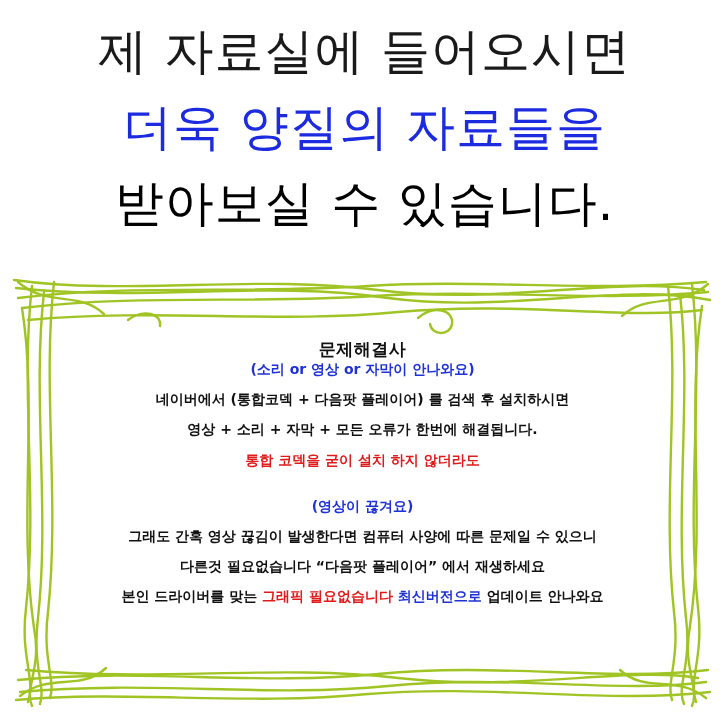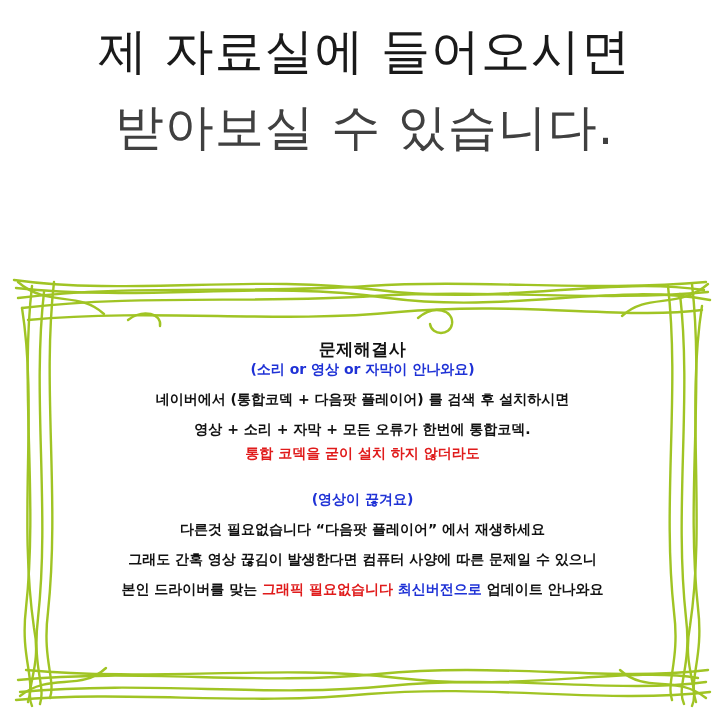--- a/index.html
+++ b/index.html
@@ -33,21 +33,21 @@
     font-family: "DejaVu Sans", sans-serif;
     font-size: 49px;
     line-height: 76px;
     font-weight: 400;
     letter-spacing: 1px;
     white-space: nowrap;
     padding-left: 6px;
   }
   .headline-line.l1 { color: #1a1a1a; }
   .headline-line.l2 { color: #1c2ae0; }
-  .headline-line.l3 { color: #404040; }
+  .headline-line.l3 { color: #000000; }
 
   
   .frame {
     position: absolute;
     left: 8px;
     top: 268px;
     width: 707px;
     height: 444px;
   }
   .frame svg {
@@ -79,21 +79,21 @@
     color: #1f32d6;
   }
   .c-row {
     margin-top: 12px;
     font-size: 14px;
     color: #111111;
     font-weight: bold;
   }
   .c-row.red {
     color: #e01b1b;
-    margin-top: 6px;
+    margin-top: 13px;
   }
   .c-row.red.tight {
     margin-top: 4px;
   }
   .gap {
     height: 28px;
   }
   .c-sub2 {
     font-size: 14px;
     font-weight: bold;
@@ -103,20 +103,21 @@
   .mixed .blue-part { color: #1f32d6; }
   .mixed .black-part { color: #111111; }
 </style>
 </head>
 <body>
 
 <div class="page">
 
   <div class="headline">
     <div class="headline-line l1">제 자료실에 들어오시면</div>
+    <div class="headline-line l2">더욱 양질의 자료들을</div>
     <div class="headline-line l3">받아보실 수 있습니다.</div>
   </div>
 
   <div class="frame">
     <svg viewBox="0 0 707 444" xmlns="http://www.w3.org/2000/svg" aria-hidden="true">
       <g fill="none" stroke="#9bc119" stroke-width="2.4" stroke-linecap="round" stroke-linejoin="round" opacity="0.95">
 
         <path d="M10 30 C 120 16, 240 26, 360 18 C 470 11, 590 24, 698 14"></path>
         <path d="M14 40 C 130 26, 250 36, 366 28 C 480 21, 596 34, 700 24"></path>
         <path d="M8 20 C 140 34, 260 12, 380 30 C 500 46, 610 14, 702 32"></path>
@@ -148,28 +149,28 @@
       </g>
     </svg>
   </div>
 
   <div class="content">
     <div class="c-title">문제해결사</div>
 
     <div class="c-sub">(소리 or 영상 or 자막이 안나와요)</div>
 
     <div class="c-row">네이버에서 (통합코덱 + 다음팟 플레이어) 를 검색 후 설치하시면</div>
-    <div class="c-row">영상 + 소리 + 자막 + 모든 오류가 한번에 통합코덱.</div>
+    <div class="c-row">영상 + 소리 + 자막 + 모든 오류가 한번에 해결됩니다.</div>
 
     <div class="c-row red">통합 코덱을 굳이 설치 하지 않더라도</div>
 
     <div class="gap"></div>
 
     <div class="c-sub2">(영상이 끊겨요)</div>
 
+    <div class="c-row">그래도 간혹 영상 끊김이 발생한다면 컴퓨터 사양에 따른 문제일 수 있으니</div>
     <div class="c-row">다른것 필요없습니다  “다음팟 플레이어”  에서 재생하세요</div>
-    <div class="c-row">그래도 간혹 영상 끊김이 발생한다면 컴퓨터 사양에 따른 문제일 수 있으니</div>
     <div class="c-row mixed">
       <span class="black-part">본인 드라이버를 맞는 </span><span class="red-part">그래픽 필요없습니다 </span><span class="blue-part">최신버전으로 </span><span class="black-part">업데이트 안나와요</span>
     </div>
   </div>
 
 </div>
 
 </body></html>

